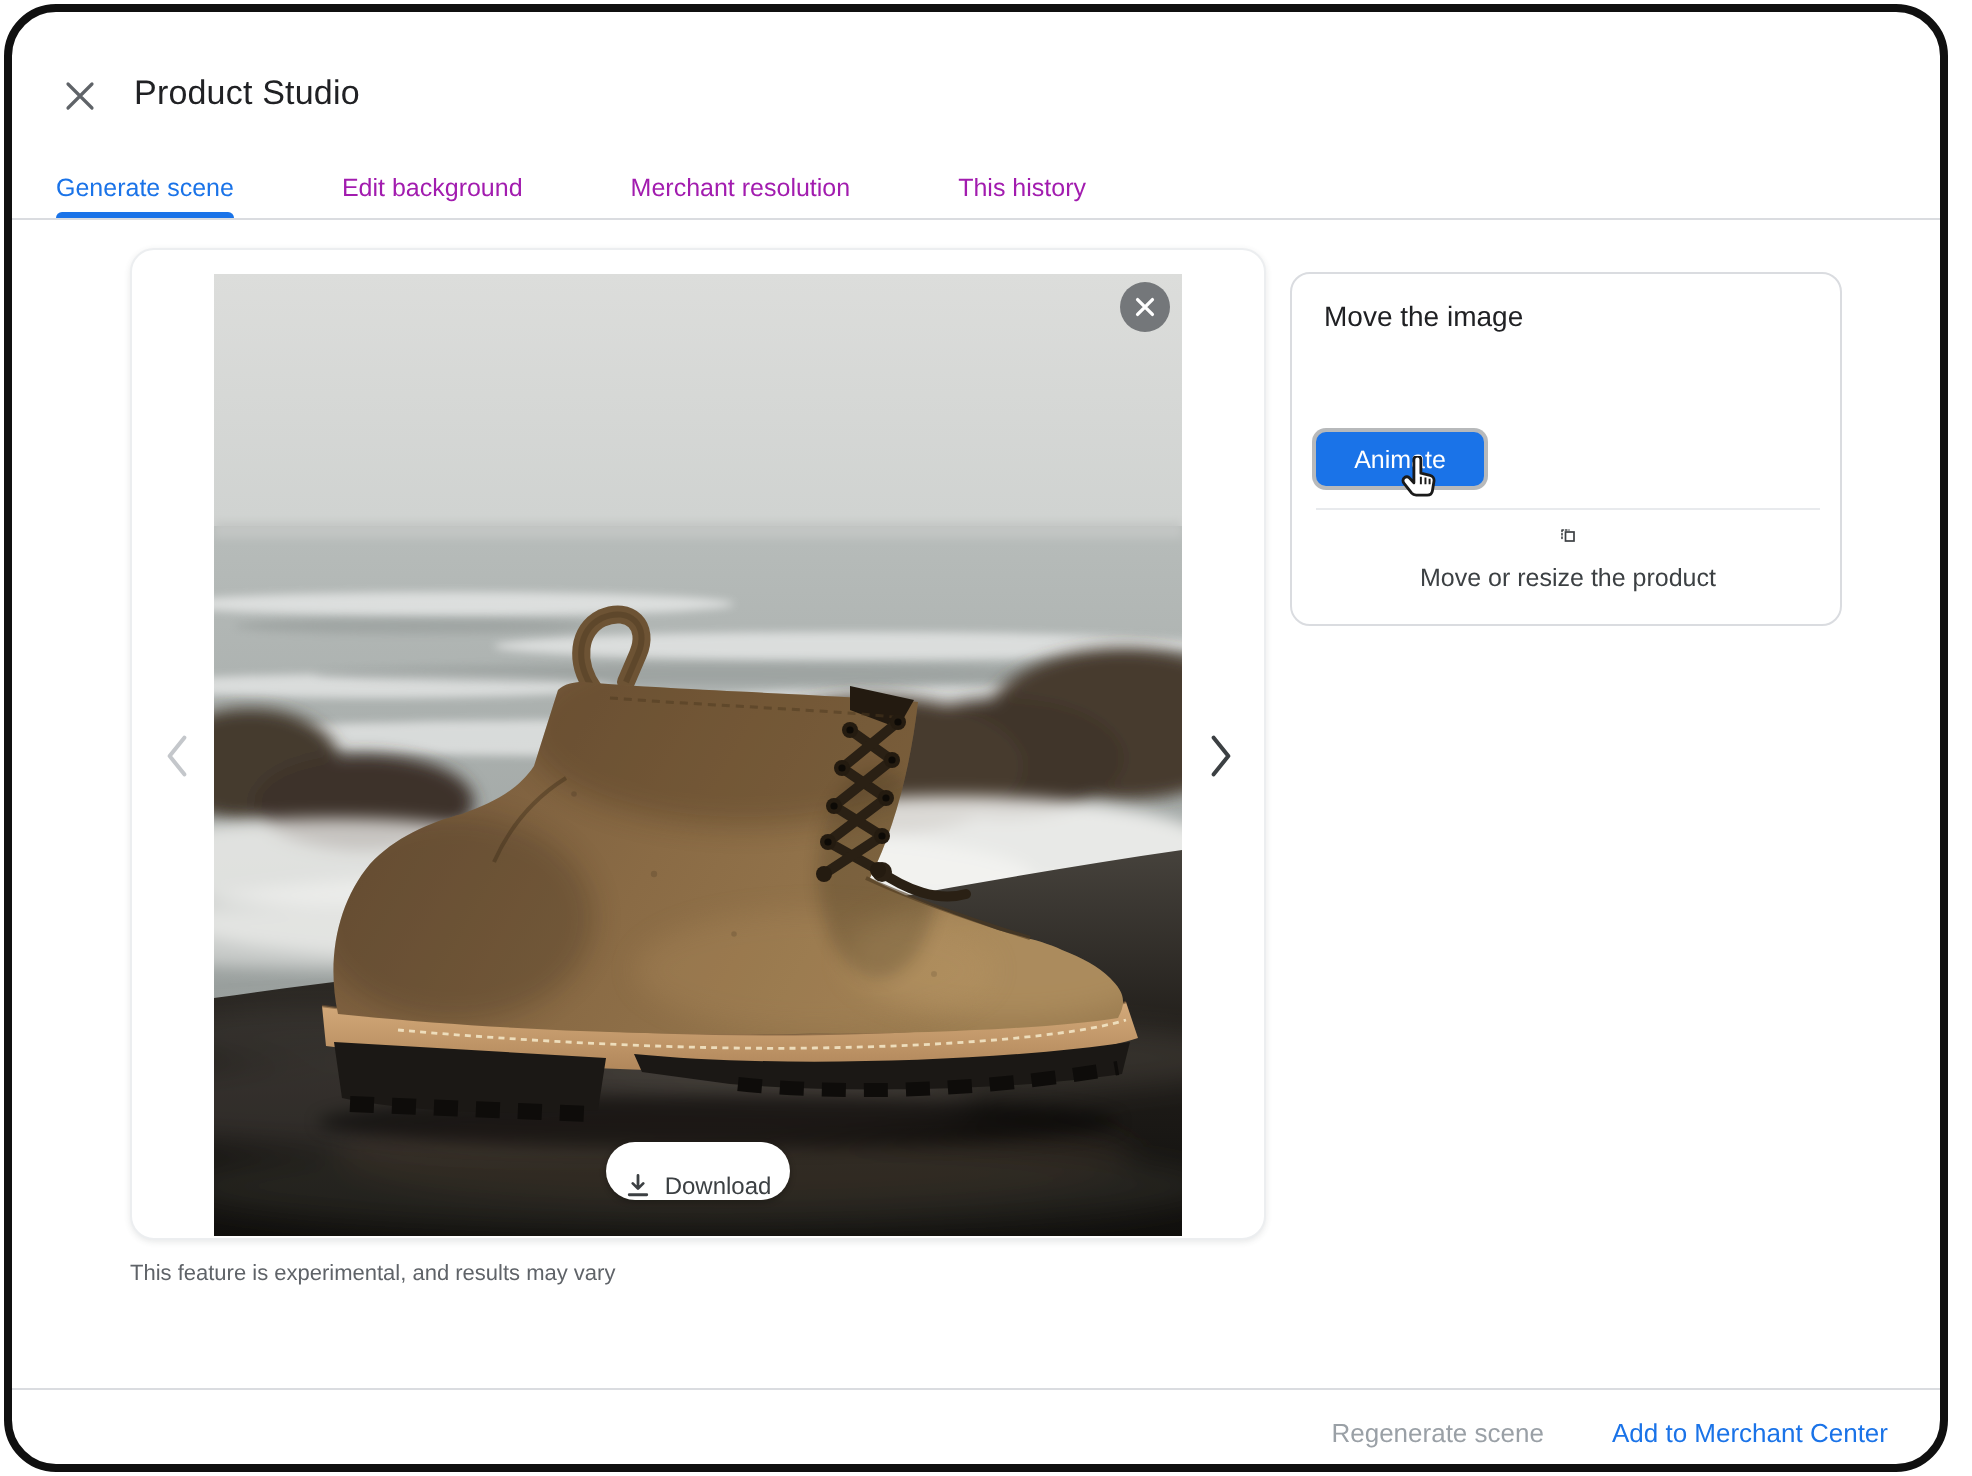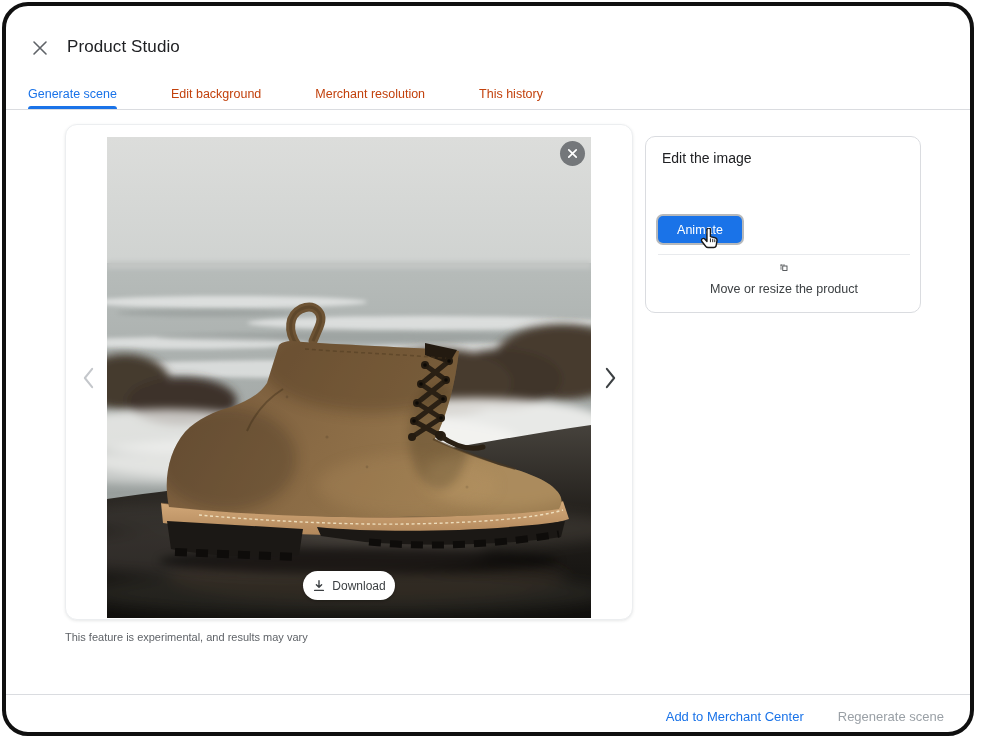--- a/index.html
+++ b/index.html
@@ -14,41 +14,41 @@
   
   .dlg-close { position:absolute; left:24px; top:32px; width:20px; height:20px;
                background:none; border:none; cursor:pointer; padding:0; }
   .title { position:absolute; left:61px; top:31px; font-size:17px; font-weight:400;
            color:#202124; letter-spacing:.1px; }
 
   
   .tabbar { position:absolute; left:0; right:0; top:72px; height:32px;
             border-bottom:1px solid #dadce0; padding-left:22px; display:flex; align-items:stretch;gap:28px; }
   .tab { position:relative; display:flex; align-items:center; margin-right:26px;
-         font-size:12.5px; font-weight:500; color:#c2410c; cursor:pointer; background:none; border:none; }
+         font-size:12.5px; font-weight:500; color:#a21caf; cursor:pointer; background:none; border:none; }
   .tab.active { color:#1a73e8; }
   .tab-underline { position:absolute; left:0; right:0; bottom:0; height:3px;
                    background:#1a73e8; border-radius:3px 3px 0 0; }
 
   
   .viewer-card { position:absolute; left:59px; top:118px; width:568px; height:496px;
                  background:#fff; border:1px solid #eceef0; border-radius:12px;
                  box-shadow:0 1px 3px rgba(60,64,67,.12); }
   .nav { position:absolute; top:235px; width:26px; height:36px; background:none; border:none;
          cursor:pointer; display:flex; align-items:center; justify-content:center; }
   .nav.prev { left:9px; }
   .nav.next { right:9px; }
   .canvas { position:absolute; left:41px; top:12px; width:484px; height:481px; overflow:hidden; }
   .canvas svg.scene { display:block; width:484px; height:481px; }
   .img-close { position:absolute; left:453px; top:4px; width:25px; height:25px; border-radius:50%;
                background:rgba(97,101,105,.85); border:none; cursor:pointer;
                display:flex; align-items:center; justify-content:center; }
   .download { position:absolute; left:196px; top:434px; width:92px; height:29px;
               background:#fff; border:none; border-radius:15px; cursor:pointer;
-              box-shadow:0 1px 3px rgba(0,0,0,.3); display:flex; align-items:center;
+              box-shadow:0 1px 3px rgba(0,0,0,.3); display:flex; align-items:flex-end;
               justify-content:center; gap:6px; font-size:12px; font-weight:500; color:#3c4043;
               font-family:"Liberation Sans", sans-serif; }
   .caption { position:absolute; left:59px; top:625px; width:568px; 
              font-size:11px; color:#5f6368; }
 
   
   .edit-card { position:absolute; left:639px; top:130px; width:276px; height:177px;
                background:#fff; border:1px solid #dadce0; border-radius:10px; }
   .edit-heading { position:absolute; left:16px; top:13px; font-size:14px; font-weight:500; color:#202124; }
   .opt { position:absolute; left:12px; width:252px; height:32px; display:flex; align-items:center;
@@ -284,21 +284,21 @@
       <button class="nav next" aria-label="Next">
         <svg viewBox="0 0 14 24" width="13" height="22">
           <path d="M3 2 L11 12 L3 22" fill="none" stroke="#3c4043" stroke-width="2.2" stroke-linecap="round" stroke-linejoin="round"></path>
         </svg>
       </button>
     </section>
 
     <p class="caption">This feature is experimental, and results may vary</p>
 
     <aside class="edit-card">
-      <h2 class="edit-heading">Edit the image</h2>
+      <h2 class="edit-heading">Move the image</h2>
 
 
       <button class="animate-btn">Animate</button>
 
       <div class="panel-divider"></div>
 
       <div class="opt plain">
         <svg viewBox="0 0 16 16" width="16" height="16">
           <path d="M2 2 L9 2 M2 2 L2 11" stroke="#3c4043" stroke-width="1.6" stroke-dasharray="1.4,2.1" stroke-linecap="round"></path>
           <rect x="5.5" y="4" width="8.5" height="9" fill="none" stroke="#3c4043" stroke-width="1.7"></rect>
@@ -307,18 +307,18 @@
       </div>
     </aside>
 
     <svg class="cursor" viewBox="0 0 20 22">
       <path d="M7.2 1.6 C7.2 .7 7.9 0 8.8 0 C9.7 0 10.4 .7 10.4 1.6 L10.4 7.9 L14.6 8.9 C15.8 9.2 16.6 10.4 16.4 11.6 L15.7 15.9 C15.5 17.1 14.5 17.9 13.3 17.9 L8.2 17.9 C7.4 17.9 6.7 17.6 6.2 17 L2.6 12.4 C2 11.6 2.1 10.5 2.9 9.9 C3.6 9.3 4.6 9.4 5.2 10.1 L7.2 12.3 Z" fill="#ffffff" stroke="#1a1a1a" stroke-width="1.3" stroke-linejoin="round"></path>
       <path d="M10.4 9.5 L10.4 13 M12.5 9.9 L12.5 13 M14.4 10.4 L14.4 13" stroke="#1a1a1a" stroke-width="0.9" fill="none"></path>
     </svg>
 
     <div class="footer-line"></div>
     <div class="footer-actions">
+      <button class="ghost-btn disabled">Regenerate scene</button>
       <button class="ghost-btn primary">Add to Merchant Center</button>
-      <button class="ghost-btn disabled">Regenerate scene</button>
     </div>
 
   </div>
 </div>
 
 </body></html>

